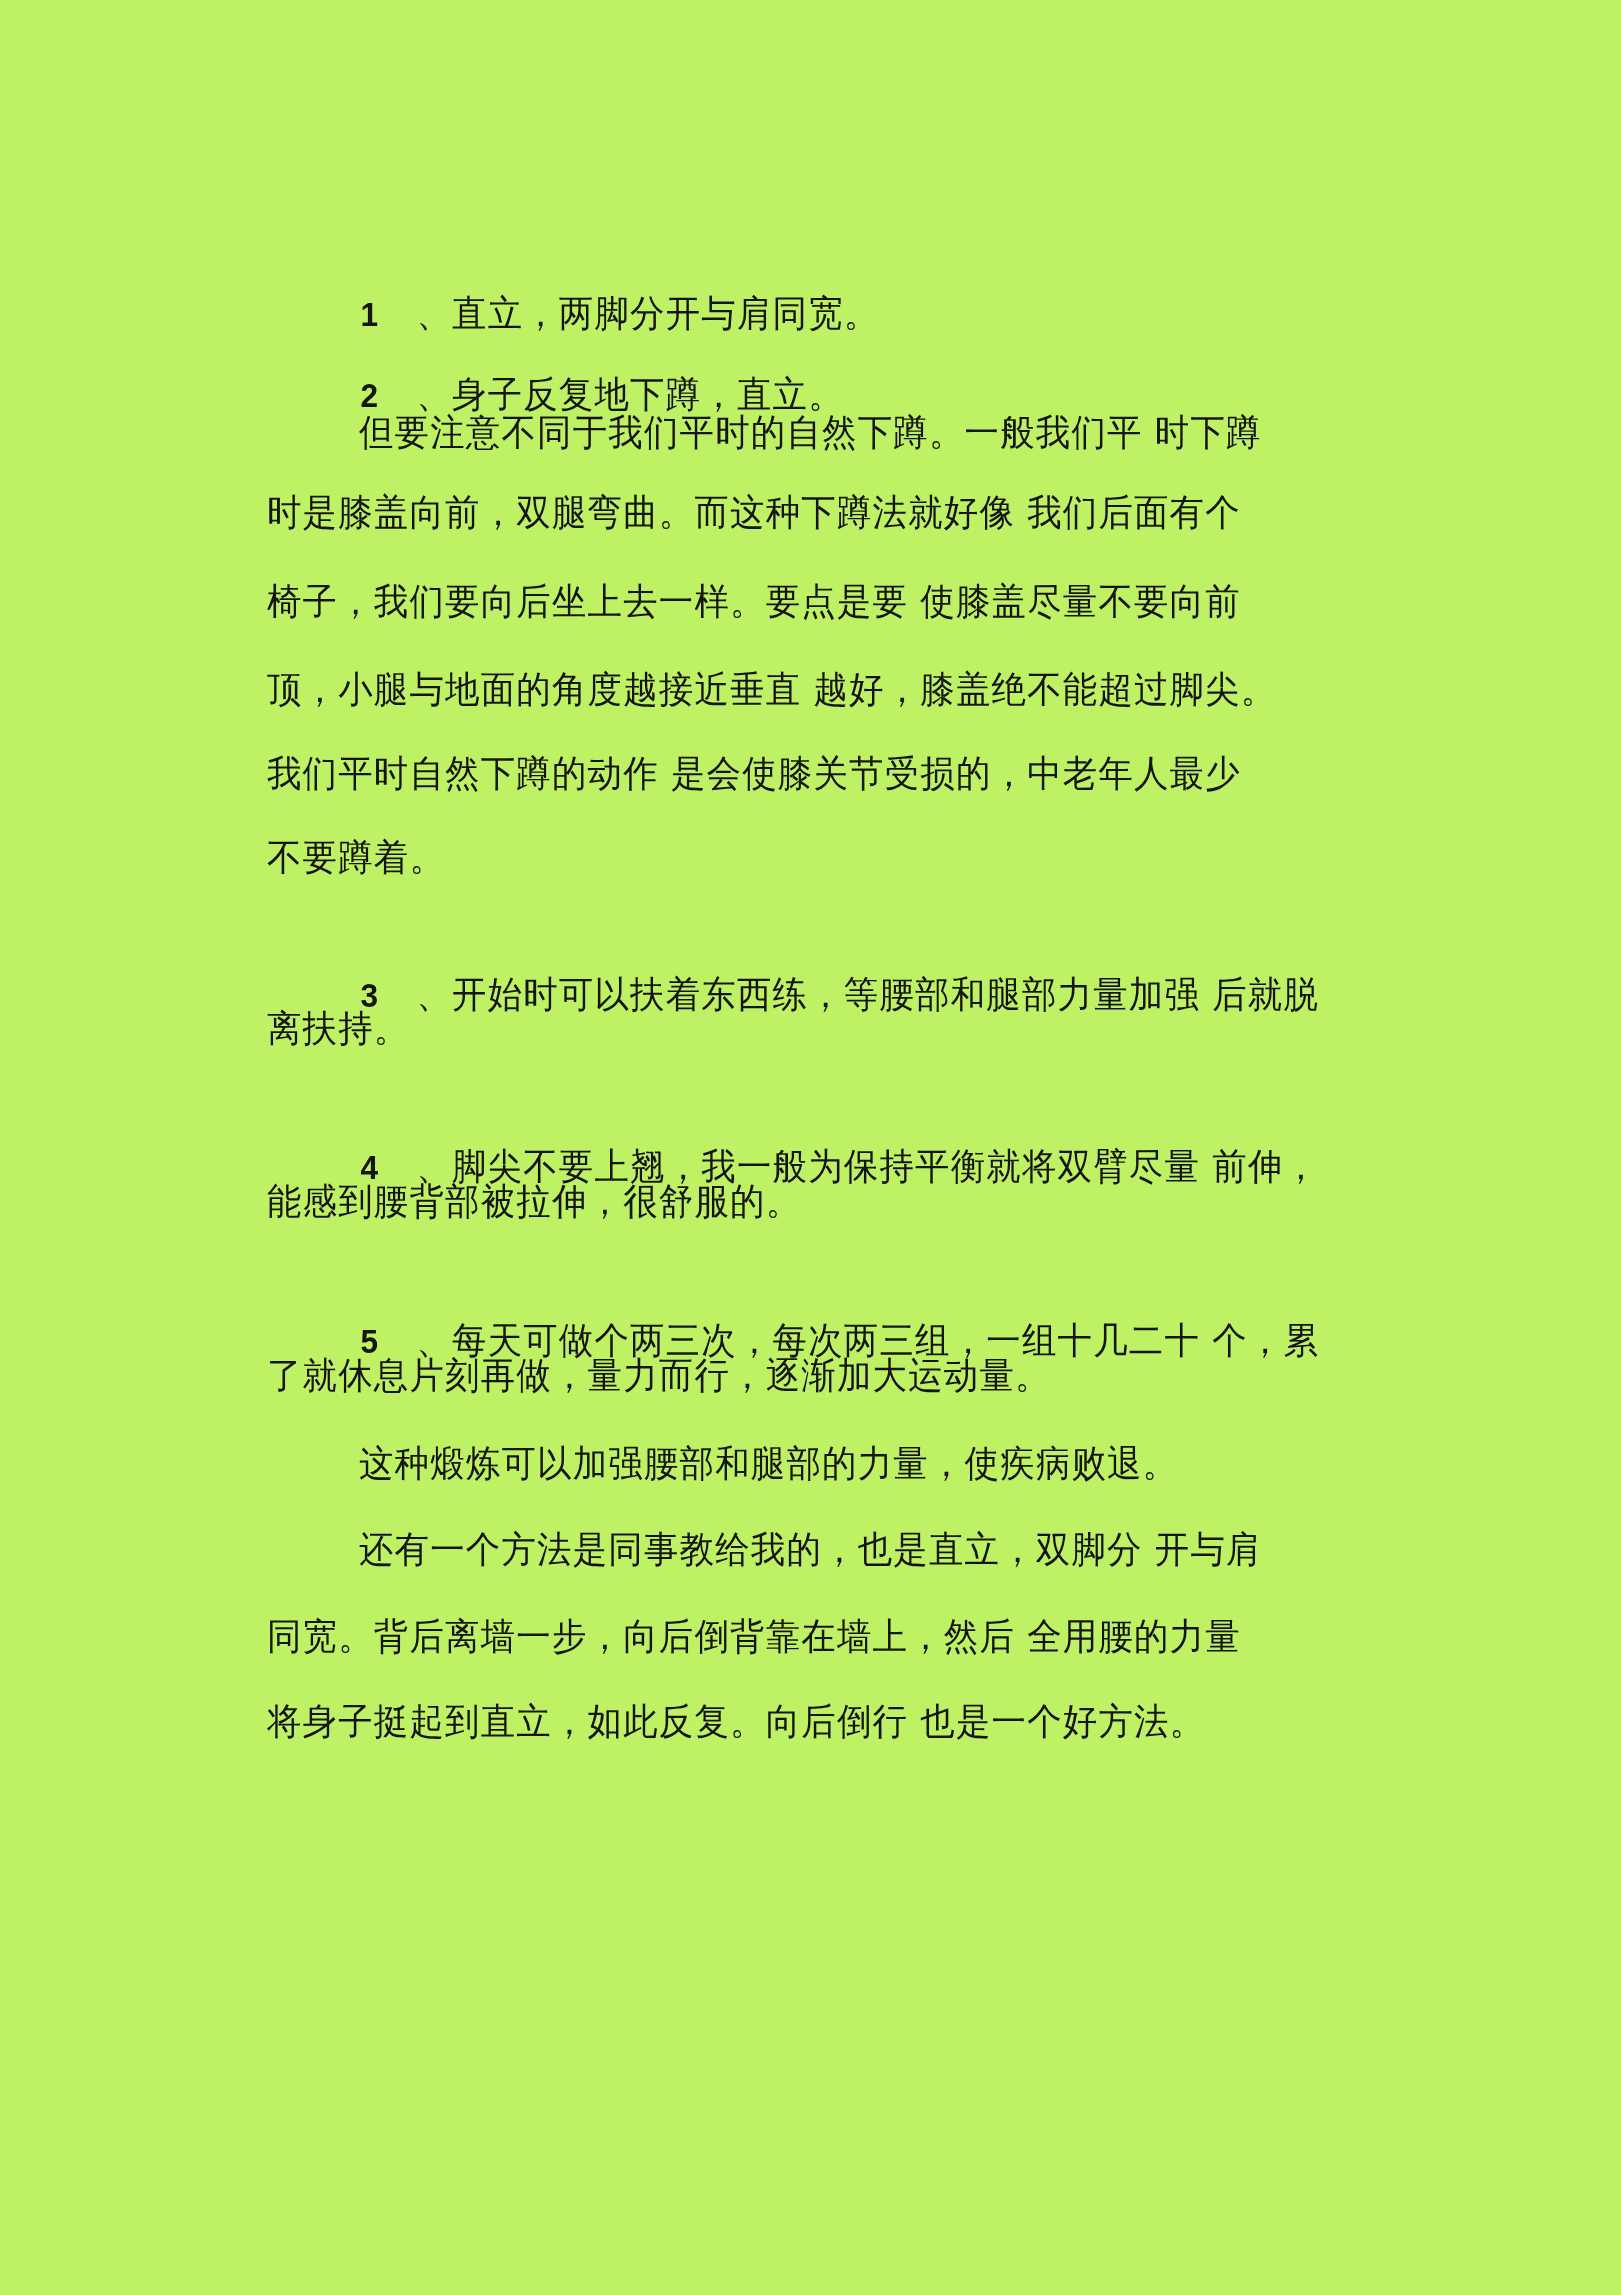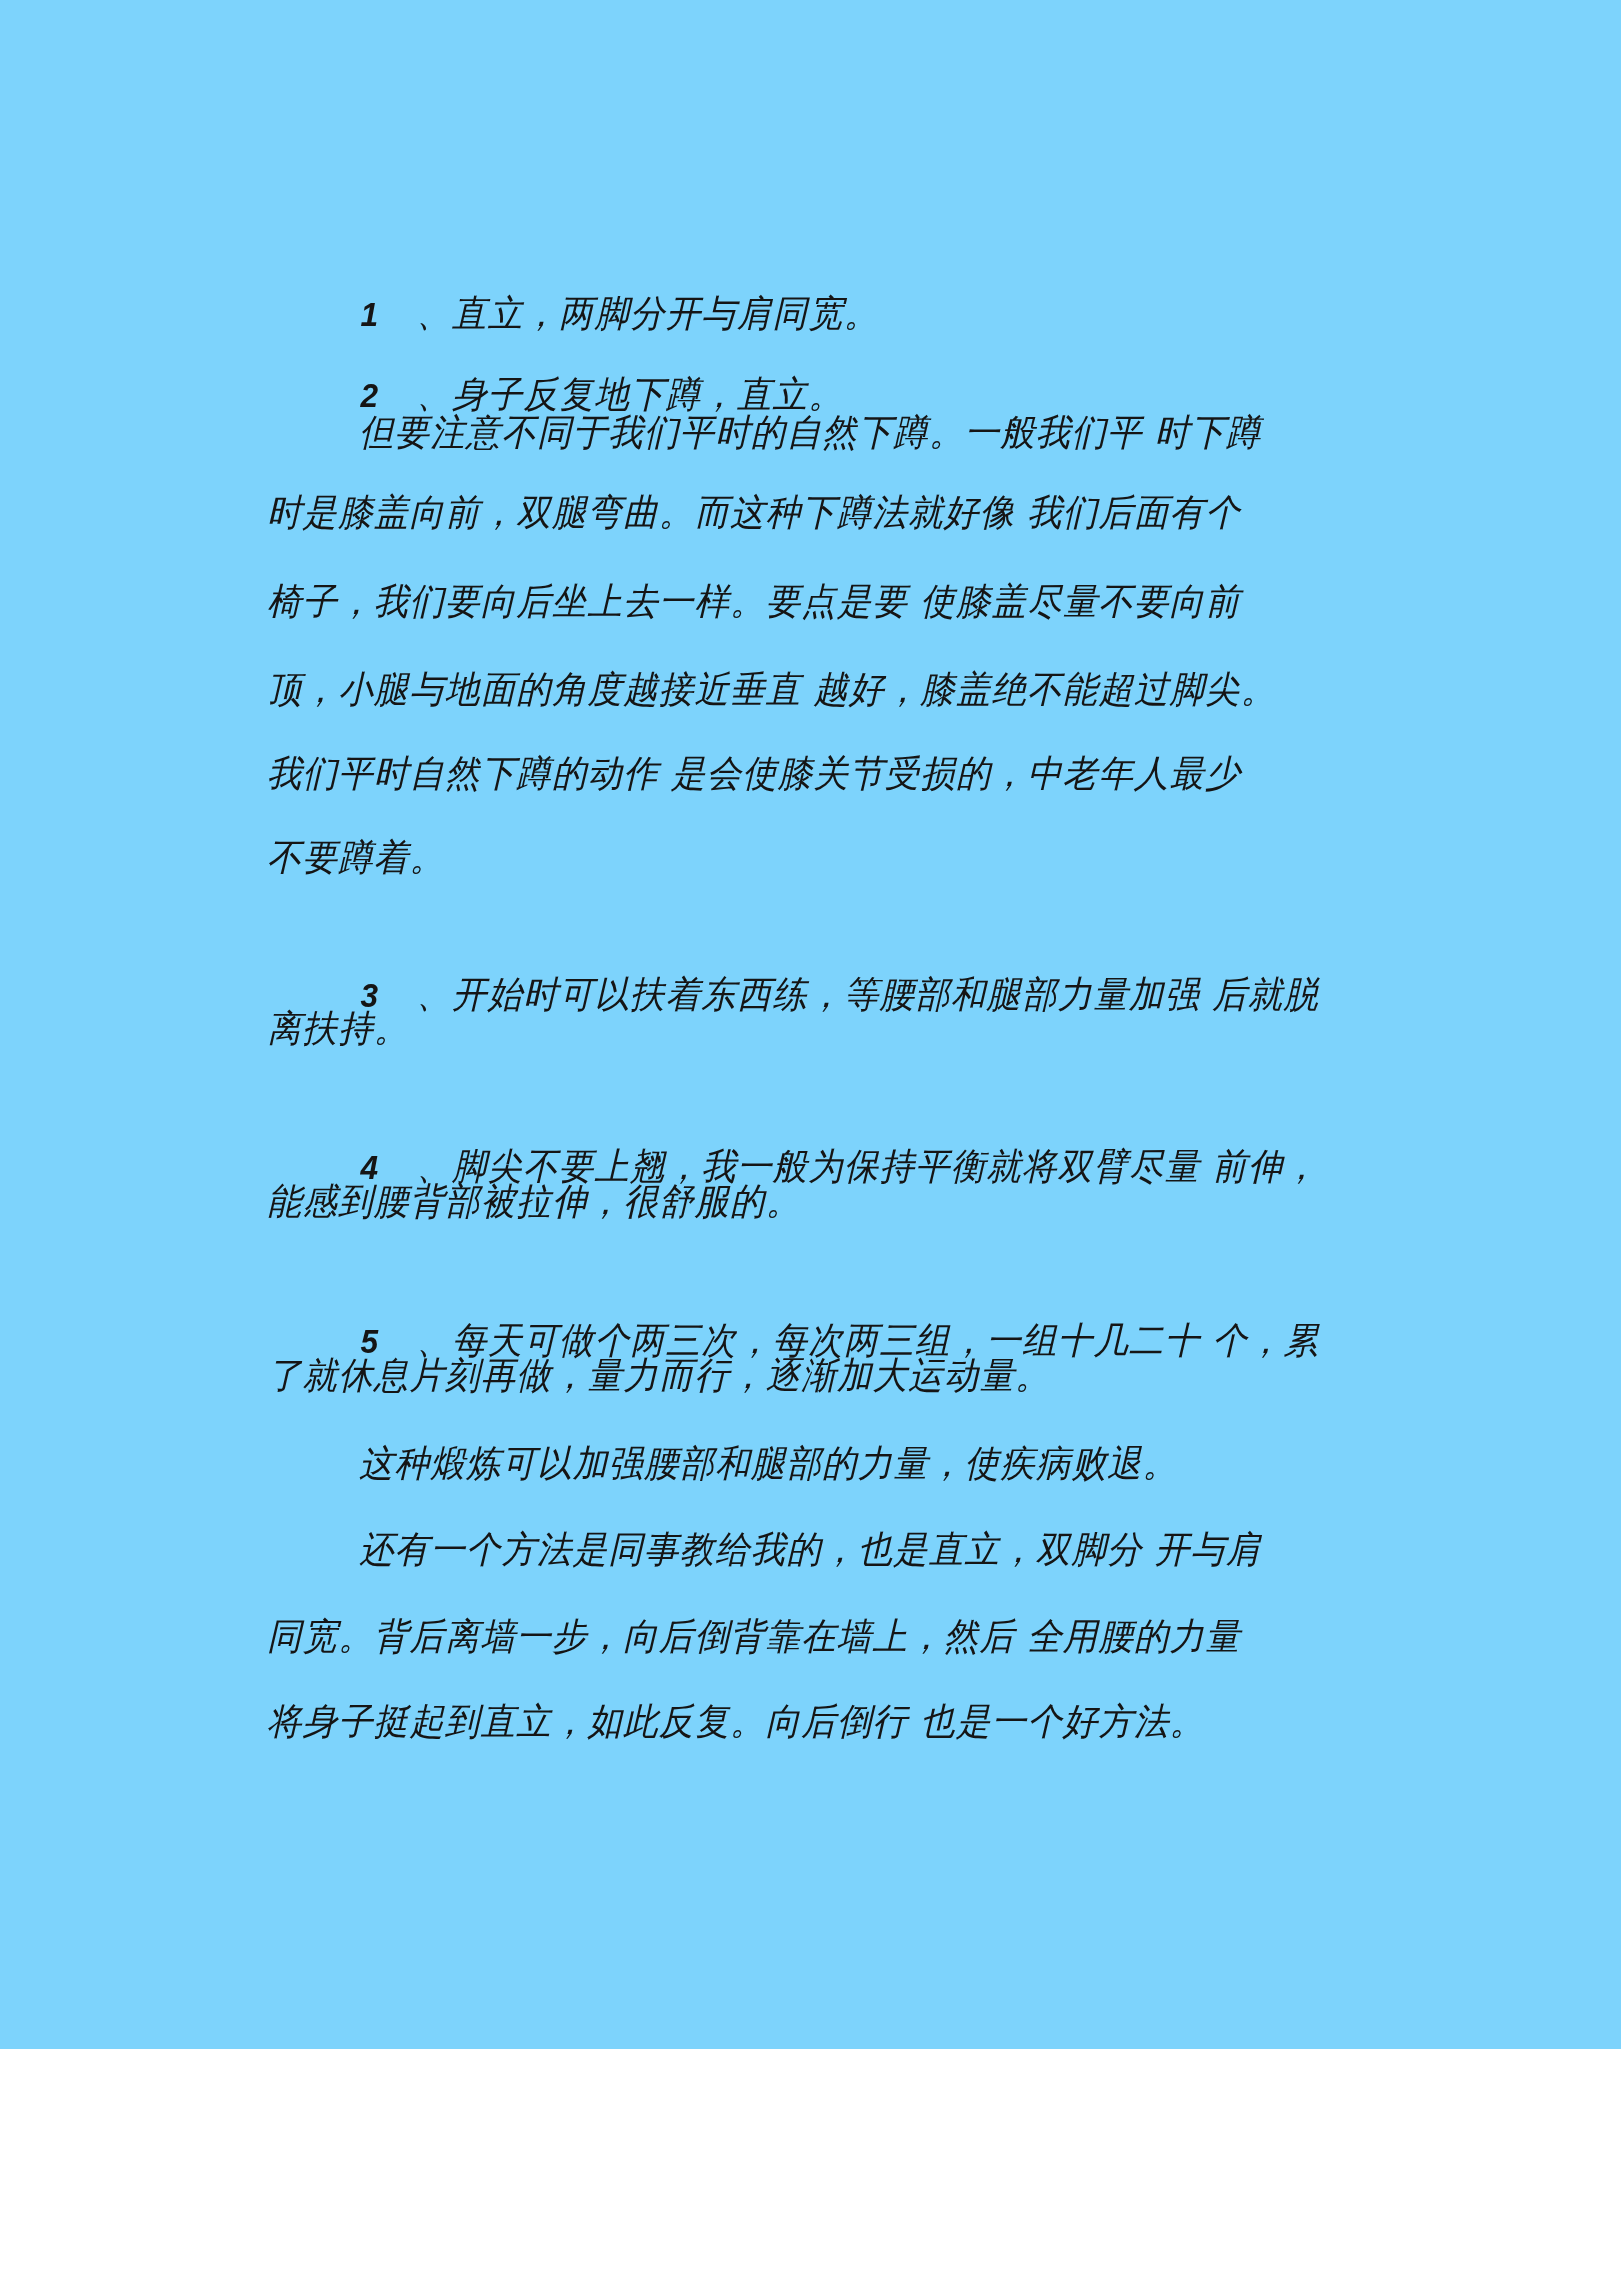--- a/index.html
+++ b/index.html
@@ -10,23 +10,22 @@
     body {
       width: 1621px;
       height: 2295px;
       position: relative;
       overflow: hidden;
     }
     .page {
       position: absolute;
       left: 0; top: 0;
       width: 1621px;
-      height: 2049px;
-      background: #7dd3fc;
-      font-style: italic;
+      height: 2295px;
+      background: #bef264;
     }
     .line {
       position: absolute;
       left: 267px;
       height: 51px;
       line-height: 51px;
       font-family: "DejaVu Sans", "Liberation Sans", sans-serif;
       font-size: 37px;
       color: #151515;
       white-space: pre;

